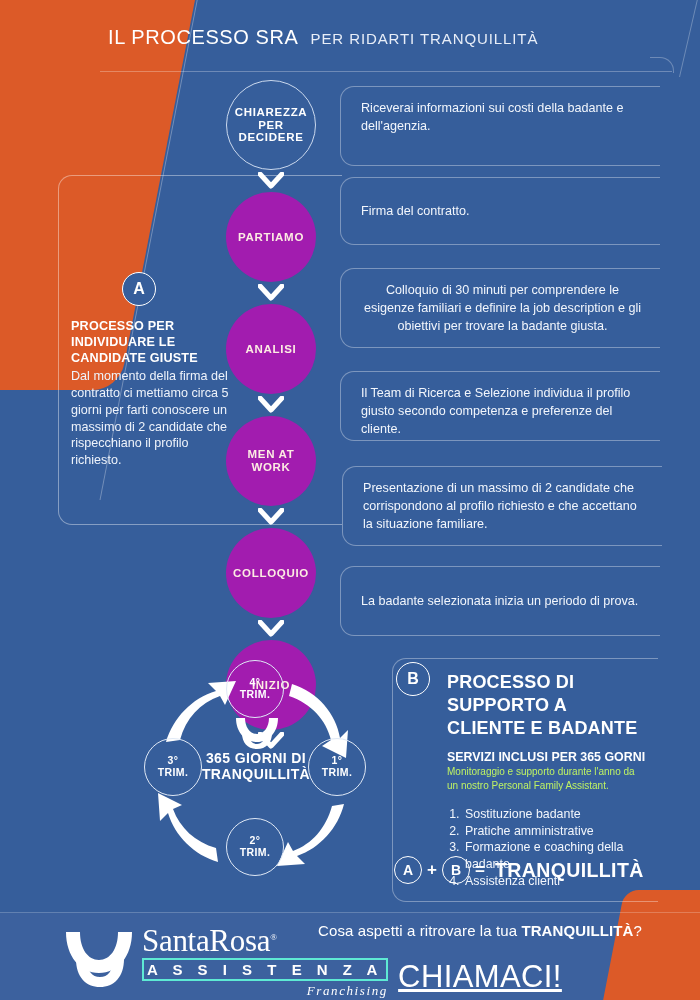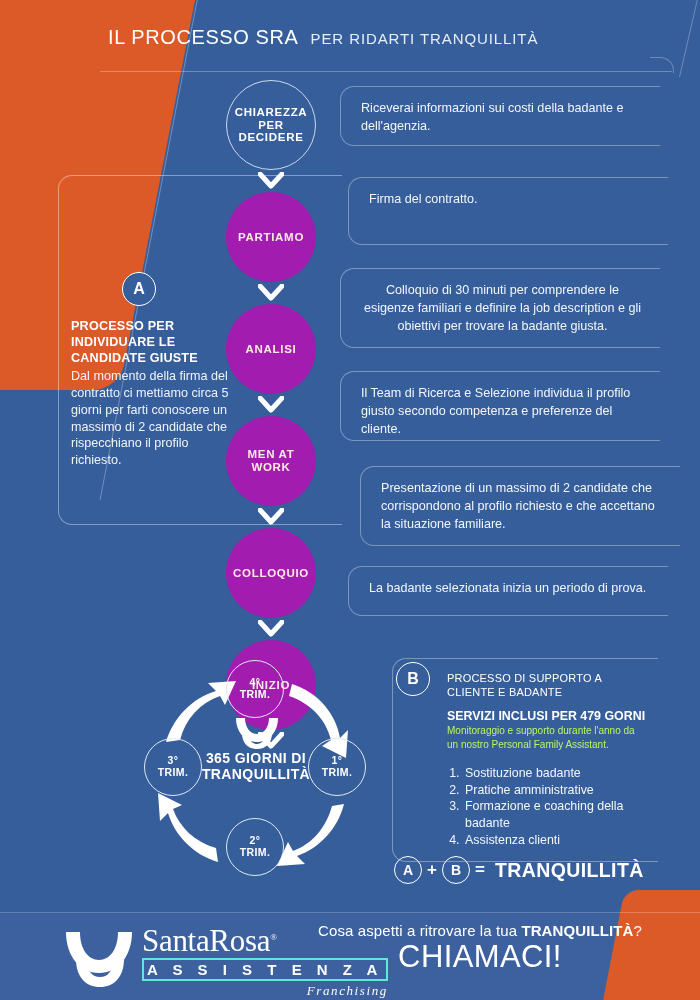--- a/index.html
+++ b/index.html
@@ -89,21 +89,21 @@
   
   .card {
     position:absolute; z-index:5;
     border:1px solid rgba(255,255,255,.35);
     border-right:none;
     border-radius:14px 0 0 14px;
     padding:13px 16px 12px 20px;
     font-size:12.6px; line-height:1.42; color:#f2f6fc;
     width:320px;
   }
-  .card.small-pad { display:flex; align-items:flex-start;margin-left:8px; }
+  .card.small-pad { display:flex; align-items:center; }
 
   
   .bracket {
     position:absolute; left:58px; top:175px;
     width:228px; height:350px;
     border:1px solid rgba(255,255,255,.40);
     border-right:none;
     border-radius:14px 0 0 14px;
     z-index:4;
   }
@@ -143,21 +143,21 @@
 
   
   .bcard {
     position:absolute; left:392px; top:658px; width:266px;
     z-index:5;
     border:1px solid rgba(255,255,255,.35);
     border-right:none;
     border-radius:14px 0 0 14px;
     padding:12px 10px 12px 54px;
   }
-  .bcard h3 { font-size:11px; font-weight:normal; line-height:1.28; letter-spacing:.2px; }
+  .bcard h3 { font-size:18px; font-weight:bold; line-height:1.28; letter-spacing:.2px; }
   .bcard h4 { font-size:12.4px; font-weight:bold; line-height:1.3; margin-top:9px; }
   .bcard p  { font-size:10px; line-height:1.33; color:#bef264; }
   .bcard ol { margin:14px 0 0 16px; font-size:12.4px; line-height:1.35; color:#f2f6fc; }
   .bcard ol li { padding-left:2px; }
 
   .equation {
     position:absolute; left:394px; top:856px; z-index:7;
     display:flex; align-items:center; gap:5px;
   }
   .eq-circle {
@@ -184,21 +184,21 @@
   .logo-reg { font-size:9px; vertical-align:super; }
   .logo-assist {
     margin-top:2px; border:2px solid #5eead4; padding:1px 3px;
     font-size:15px; letter-spacing:5.5px; font-weight:bold; text-align:center;
   }
   .logo-fran { font-family:"Liberation Serif", serif; font-style:italic; font-size:13px; letter-spacing:1.6px; text-align:right; margin-top:2px; }
 
   .footer-cta { position:absolute; left:300px; top:922px; width:360px; text-align:center; z-index:6; }
   .footer-cta .l1 { font-size:15px; letter-spacing:.1px; }
   .footer-cta .l1 b { font-weight:bold; }
-  .footer-cta .l2 { font-size:31px; letter-spacing:.4px; margin-top:0; }
+  .footer-cta .l2 { font-size:31px; letter-spacing:.4px; margin-top:20px;text-decoration:underline; }
 </style>
 </head>
 <body>
 
 <div id="page">
 
   <div class="orange-tl"></div>
   <div class="hairline-tl"></div>
   <div class="header-rule"></div>
   <div class="header-rule-corner"></div>
@@ -275,36 +275,36 @@
     <div class="node filled">
       <span>INIZIO</span>
     </div>
     <div class="chev">
       <svg width="26" height="18" viewBox="0 0 26 18">
           <path d="M2 2 L13 14 L24 2" fill="none" stroke="#fff" stroke-width="5" stroke-linecap="round" stroke-linejoin="round"></path>
         </svg>
     </div>
   </div>
 
-  <div class="card" style="left:340px; top:86px; height:60px;">
+  <div class="card" style="left:340px; top:86px; height:80px;">
     <div>Riceverai informazioni sui costi della badante e dell'agenzia.</div>
   </div>
   <div class="card small-pad" style="left:340px; top:177px; height:68px;">
     <div>Firma del contratto.</div>
   </div>
   <div class="card" style="left:340px; top:268px; height:80px;text-align:center;">
     <div>Colloquio di 30 minuti per comprendere le esigenze familiari e definire la job description e gli obiettivi per trovare la badante giusta.</div>
   </div>
   <div class="card" style="left:340px; top:371px; height:70px;">
     <div>Il Team di Ricerca e Selezione individua il profilo giusto secondo competenza e preferenze del cliente.</div>
   </div>
-  <div class="card" style="left:360px; top:466px; height:80px;">
+  <div class="card" style="left:342px; top:466px; height:80px;">
     <div>Presentazione di un massimo di 2 candidate che corrispondono al profilo richiesto e che accettano la situazione familiare.</div>
   </div>
-  <div class="card small-pad" style="left:340px; top:566px; height:50px;">
+  <div class="card small-pad" style="left:340px; top:566px; height:70px;">
     <div>La badante selezionata inizia un periodo di prova.</div>
   </div>
 
   <div class="wheel">
 
     <svg width="230" height="230" viewBox="0 0 230 230" style="position:absolute;left:0;top:0;">
 
       <g fill="#fff">
         <path d="M152 26 C178 34 196 56 200 80 L208 72 L206 100 L182 88 L191 82 C186 62 172 46 149 38 Z"></path>
       </g>
@@ -345,21 +345,21 @@
     </div>
 
     <div class="wheel-center">
       <div>365 GIORNI DI</div>
       <div>TRANQUILLITÀ</div>
     </div>
   </div>
 
   <div class="bcard">
     <h3>PROCESSO DI SUPPORTO A CLIENTE E BADANTE</h3>
-    <h4>SERVIZI INCLUSI PER 479 GORNI</h4>
+    <h4>SERVIZI INCLUSI PER 365 GORNI</h4>
     <p>Monitoraggio e supporto durante l'anno da un nostro Personal Family Assistant.</p>
     <ol>
       <li>Sostituzione badante</li>
       <li>Pratiche amministrative</li>
       <li>Formazione e coaching della badante</li>
       <li>Assistenza clienti</li>
     </ol>
   </div>
   <div class="badge-circle" style="left:396px; top:662px;">
     <span>B</span>

